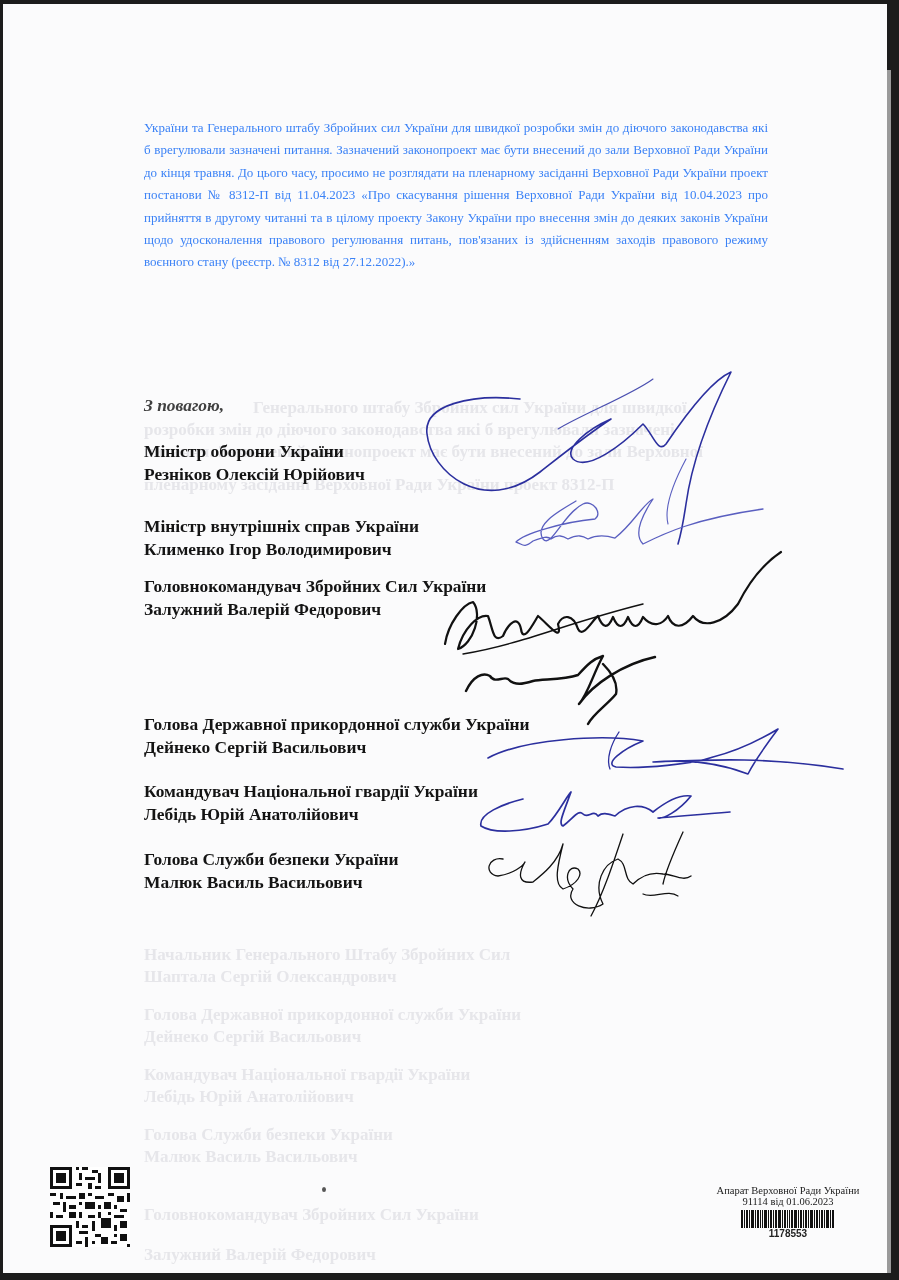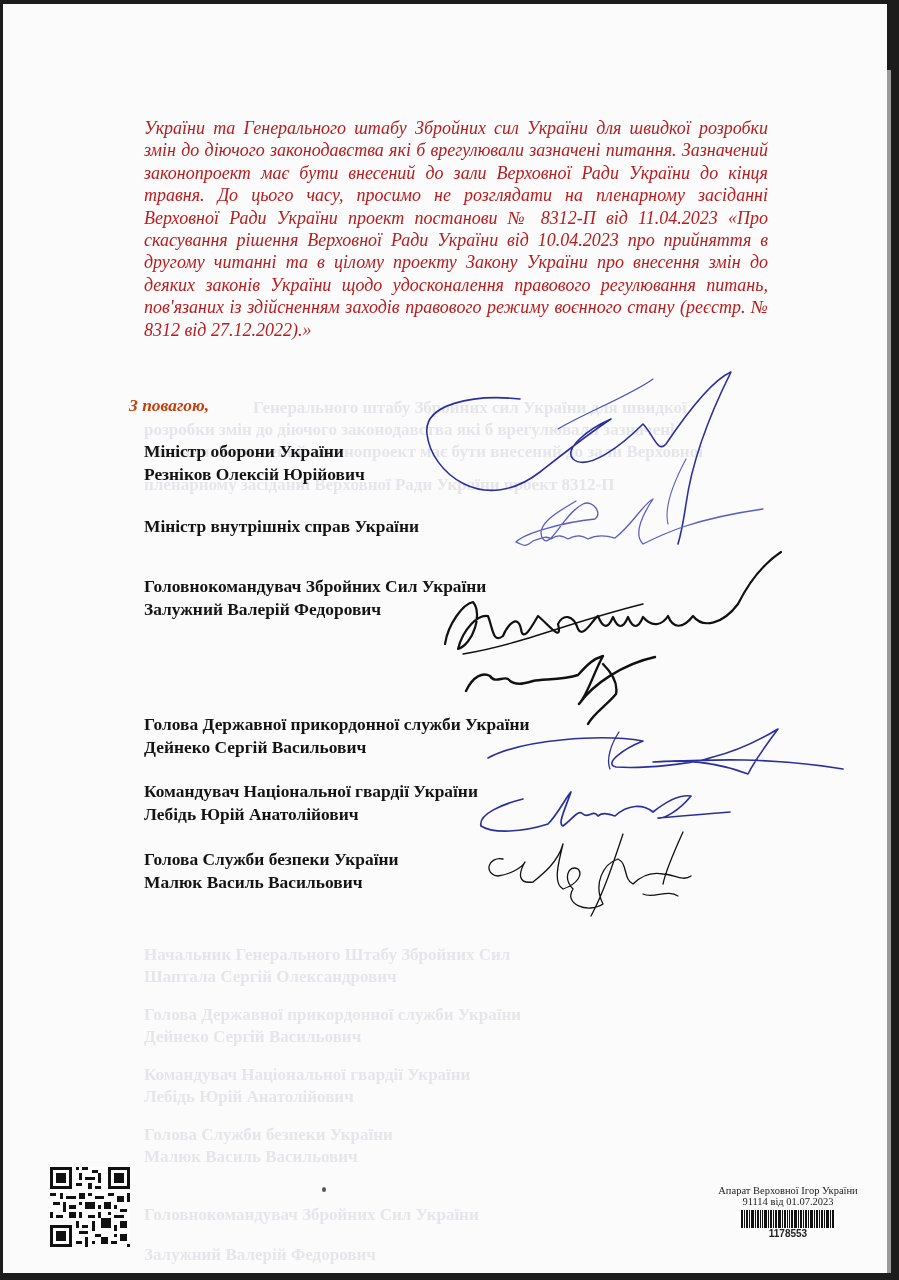--- a/index.html
+++ b/index.html
@@ -13,26 +13,26 @@
   }
   .page-edge {
     position: absolute; left: 887px; top: 70px; width: 4px; height: 1203px; background: #9a9a9a;
   }
   .ghost {
     position: absolute; color: #e6e6ea; font-size: 17px; line-height: 22px; font-weight: bold;
     white-space: nowrap; filter: blur(0.6px);
   }
   .body-text {
     position: absolute; left: 141px; top: 113px; width: 624px;
-    font-size: 18px; line-height: 22.4px; color: #b91c1c; text-align: justify; font-style: italic;
+    font-size: 13px; line-height: 22.4px; color: #3b82f6; text-align: justify;
   }
   .body-text p { margin: 0; }
   .closing {
-    position: absolute; left: 126px; top: 391px; font-size: 17.4px; font-weight: bold; font-style: italic;
-    color: #c2410c;
+    position: absolute; left: 141px; top: 391px; font-size: 17.4px; font-weight: bold; font-style: italic;
+    color: #404040;
   }
   .signer {
     position: absolute; left: 141px; font-size: 17.4px; font-weight: bold; line-height: 22.6px; color: #141414;
     white-space: nowrap;
   }
   .signer div { display: block; }
   svg.sigs { position: absolute; left: 0; top: 0; width: 884px; height: 1269px; pointer-events: none; }
   .qr {
     position: absolute; left: 47px; top: 1163px; width: 80px; height: 80px; background: #fff;
   }
@@ -71,20 +71,21 @@
   </div>
 
   <div class="closing">З повагою,</div>
 
   <div class="signer" style="top:436px">
     <div>Міністр оборони України</div>
     <div>Резніков Олексій Юрійович</div>
   </div>
   <div class="signer" style="top:511px">
     <div>Міністр внутрішніх справ України</div>
+    <div>Клименко Ігор Володимирович</div>
   </div>
   <div class="signer" style="top:571px">
     <div>Головнокомандувач  Збройних Сил України</div>
     <div>Залужний Валерій Федорович</div>
   </div>
   <div class="signer" style="top:709px">
     <div>Голова Державної прикордонної служби України</div>
     <div>Дейнеко Сергій Васильович</div>
   </div>
   <div class="signer" style="top:776px">
@@ -136,22 +137,22 @@
         <path d="M1 11h2v1h-2z M4 11h1v3h-1z M6 12h2v1h-2z M9 11h1v1h-1z M11 11h3v2h-3z M15 12h1v1h-1z M17 11h2v2h-2z M20 12h1v1h-1z M22 13h2v1h-2z"></path>
         <path d="M0 14h1v2h-1z M2 15h2v1h-2z M6 14h2v2h-2z M9 14h1v2h-1z M12 15h2v1h-2z M15 14h1v2h-1z M18 14h1v1h-1z M20 15h3v1h-3z"></path>
         <path d="M8 17h1v2h-1z M10 18h2v1h-2z M13 17h1v3h-1z M20 18h1v2h-1z M22 17h2v2h-2z M9 20h3v1h-3z M14 21h2v1h-2z M20 21h1v1h-1z M22 21h2v2h-2z M8 23h2v1h-2z M11 22h1v3h-1z M13 23h1v1h-1z M16 22h2v2h-2z M19 23h2v1h-2z M24 24h1v1h-1z"></path>
       </g>
     </svg>
   </div>
 
   <div class="dot"></div>
 
   <div class="stamp">
-    <div class="l1">Апарат Верховної Ігор України</div>
-    <div class="l2">91114 від 01.07.2023</div>
+    <div class="l1">Апарат Верховної Ради України</div>
+    <div class="l2">91114 від 01.06.2023</div>
     <div class="barcode">
       <span style="width:2px"></span>
         <span style="width:1px"></span>
         <span style="width:2px"></span>
         <span style="width:1px"></span>
         <span style="width:3px"></span>
         <span style="width:1px"></span>
         <span style="width:2px"></span>
         <span style="width:1px"></span>
         <span style="width:1px"></span>

